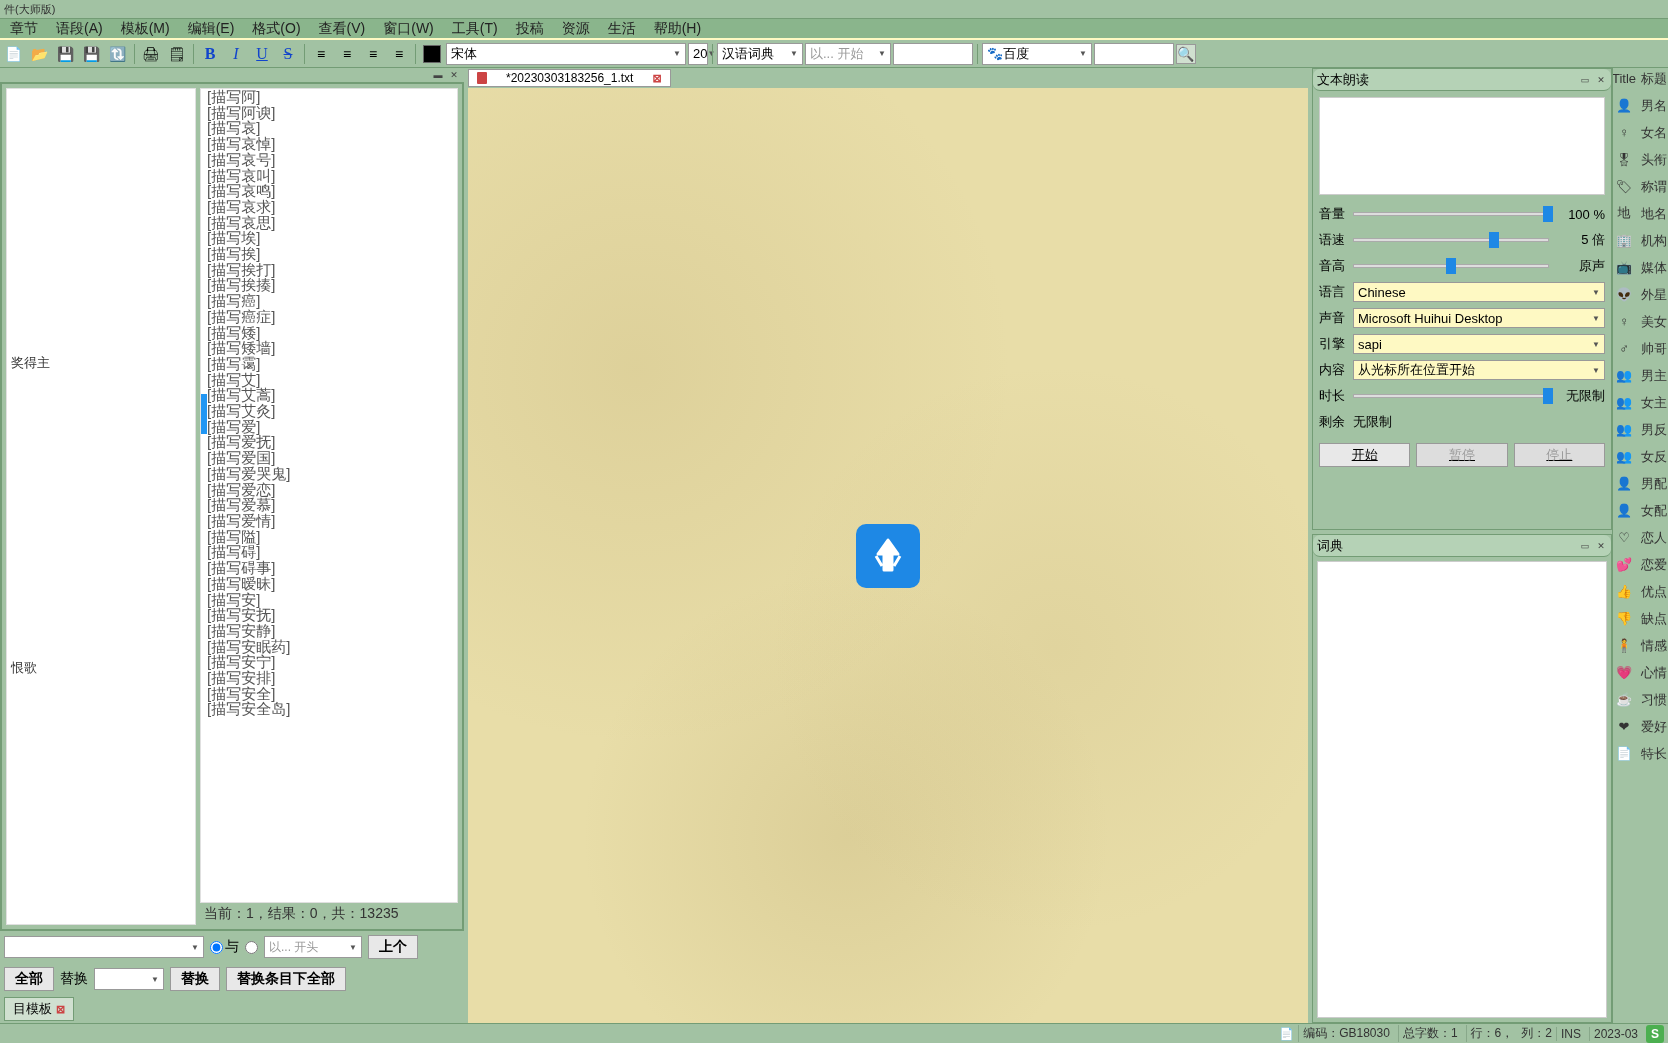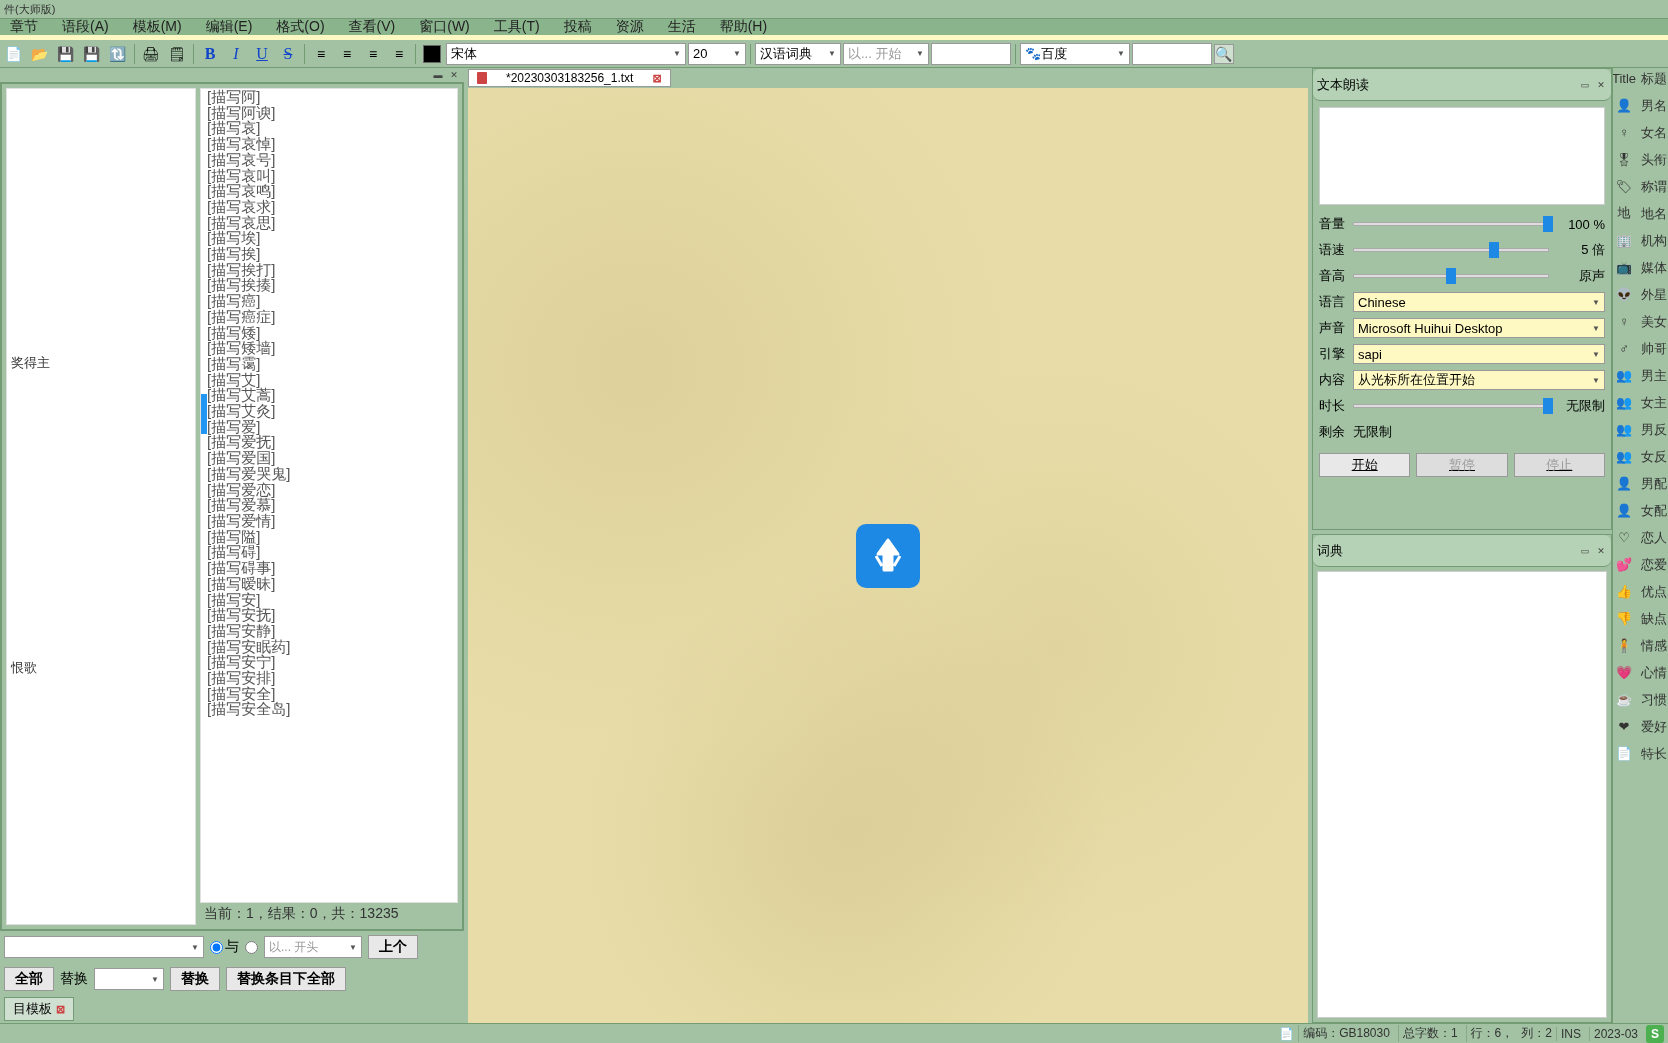--- a/index.html
+++ b/index.html
@@ -1,20 +1,20 @@
 <!DOCTYPE html>
 <html><head>
 <meta charset="utf-8">
 <style>
 * { margin: 0; padding: 0; box-sizing: border-box; font-family: "Microsoft YaHei", Arial, sans-serif; }
 body { background: #a2c2a3; width: 1668px; height: 1043px; overflow: hidden; position: relative; font-size: 12px; }
 
 .title-bar { height: 18px; background: #a2c2a3; padding-left: 4px; font-size: 11px; color: #333; display: flex; align-items: center; }
 
-.menu-bar { height: 22px; background: #8ab58c; border-top: 1px solid #739c75; border-bottom: 5px solid #fef9c3; display: flex; align-items: center; padding: 0 4px; gap: 12px; }
+.menu-bar { height: 22px; background: #8ab58c; border-top: 1px solid #739c75; border-bottom: 2px solid #fef9c3; display: flex; align-items: center; padding: 0 4px; gap: 6px; }
 .menu-item { padding: 2px 6px; font-size: 14px; color: #222; cursor: pointer; }
 
 .toolbar { height: 28px; background: #a2c2a3; border-bottom: 1px solid #739c75; display: flex; align-items: center; padding: 0 2px; gap: 2px; }
 .tool-btn { width: 24px; height: 24px; display: flex; align-items: center; justify-content: center; cursor: pointer; font-size: 14px; }
 .tool-sep { width: 1px; height: 20px; background: #739c75; margin: 0 2px; }
 .color-swatch { width: 18px; height: 18px; background: #000; border: 1px solid #666; }
 .font-select { height: 22px; background: #fff; border: 1px solid #999; padding: 0 4px; font-size: 13px; display: flex; align-items: center; justify-content: space-between; }
 .dropdown-arrow { font-size: 8px; color: #555; }
 .search-input { height: 22px; background: #fff; border: 1px solid #999; padding: 0 4px; }
 
@@ -48,21 +48,21 @@
 .center-panel { flex: 1; display: flex; flex-direction: column; margin: 0 4px; }
 .doc-tabs { height: 20px; display: flex; align-items: center; background: #a2c2a3; }
 .doc-tab { background: #fff; padding: 1px 8px; font-size: 12px; display: flex; align-items: center; gap: 19px; border: 1px solid #999; }
 .doc-tab-icon { width: 10px; height: 12px; background: #c44; border-radius: 1px; }
 .doc-canvas { flex: 1; background: #e8dda8; position: relative; background-image: radial-gradient(circle at 20% 30%, rgba(180,160,100,0.2) 0%, transparent 40%), radial-gradient(circle at 70% 60%, rgba(180,160,100,0.15) 0%, transparent 35%), radial-gradient(circle at 45% 80%, rgba(170,150,90,0.2) 0%, transparent 30%); }
 .doc-logo { position: absolute; top: 50%; left: 50%; width: 64px; height: 64px; transform: translate(-50%, -50%); background: #1e88e5; border-radius: 10px; display: flex; align-items: center; justify-content: center; }
 .doc-logo svg { width: 40px; height: 40px; }
 
 .right-panels { width: 300px; display: flex; flex-direction: column; gap: 4px; }
 .panel { background: #a2c2a3; border: 1px solid #739c75; display: flex; flex-direction: column; }
-.panel-title { height: 32px; background: #b5d2b6; display: flex; align-items: center; justify-content: space-between; padding: 0 4px; font-size: 13px; border-bottom: 1px solid #739c75; border-radius: 7px; }
+.panel-title { height: 22px; background: #b5d2b6; display: flex; align-items: center; justify-content: space-between; padding: 0 4px; font-size: 13px; border-bottom: 1px solid #739c75; border-radius: 7px; }
 .panel-title-btns { display: flex; gap: 4px; }
 .tts-body { padding: 6px; display: flex; flex-direction: column; gap: 4px; }
 .tts-preview { height: 98px; background: #fff; border: 1px solid #ccc; margin-bottom: 4px; }
 .tts-row { display: flex; align-items: center; gap: 6px; font-size: 13px; height: 22px; }
 .tts-label { width: 28px; }
 .tts-slider { flex: 1; height: 4px; background: #ddd; position: relative; border: 1px solid #aaa; }
 .tts-thumb { position: absolute; width: 10px; height: 16px; background: #1e88e5; top: -7px; transform: translateX(-50%); }
 .tts-val { width: 50px; text-align: right; white-space: nowrap; }
 .tts-select { flex: 1; height: 20px; background: #fef9c3; border: 1px solid #999; display: flex; align-items: center; justify-content: space-between; padding: 0 4px; font-size: 13px; font-family: monospace; }
 .tts-buttons { display: flex; gap: 6px; justify-content: flex-end; margin-top: 6px; text-decoration: underline; }
@@ -134,21 +134,21 @@
   <div class="tool-btn">≡</div>
   <div class="tool-btn">≡</div>
   <div class="tool-sep"></div>
   <div class="tool-btn">
       <div class="color-swatch"></div>
     </div>
   <div class="font-select" style="width:240px">
       <span>宋体</span>
       <span class="dropdown-arrow">▼</span>
     </div>
-  <div class="font-select" style="width:58px">
+  <div class="font-select" style="width:20px">
       <span>20</span>
       <span class="dropdown-arrow">▼</span>
     </div>
   <div class="tool-sep"></div>
   <div class="font-select" style="width:86px">
       <span>汉语词典</span>
       <span class="dropdown-arrow">▼</span>
     </div>
   <div class="font-select" style="width:86px;color:#999">
       <span>以... 开始</span>

